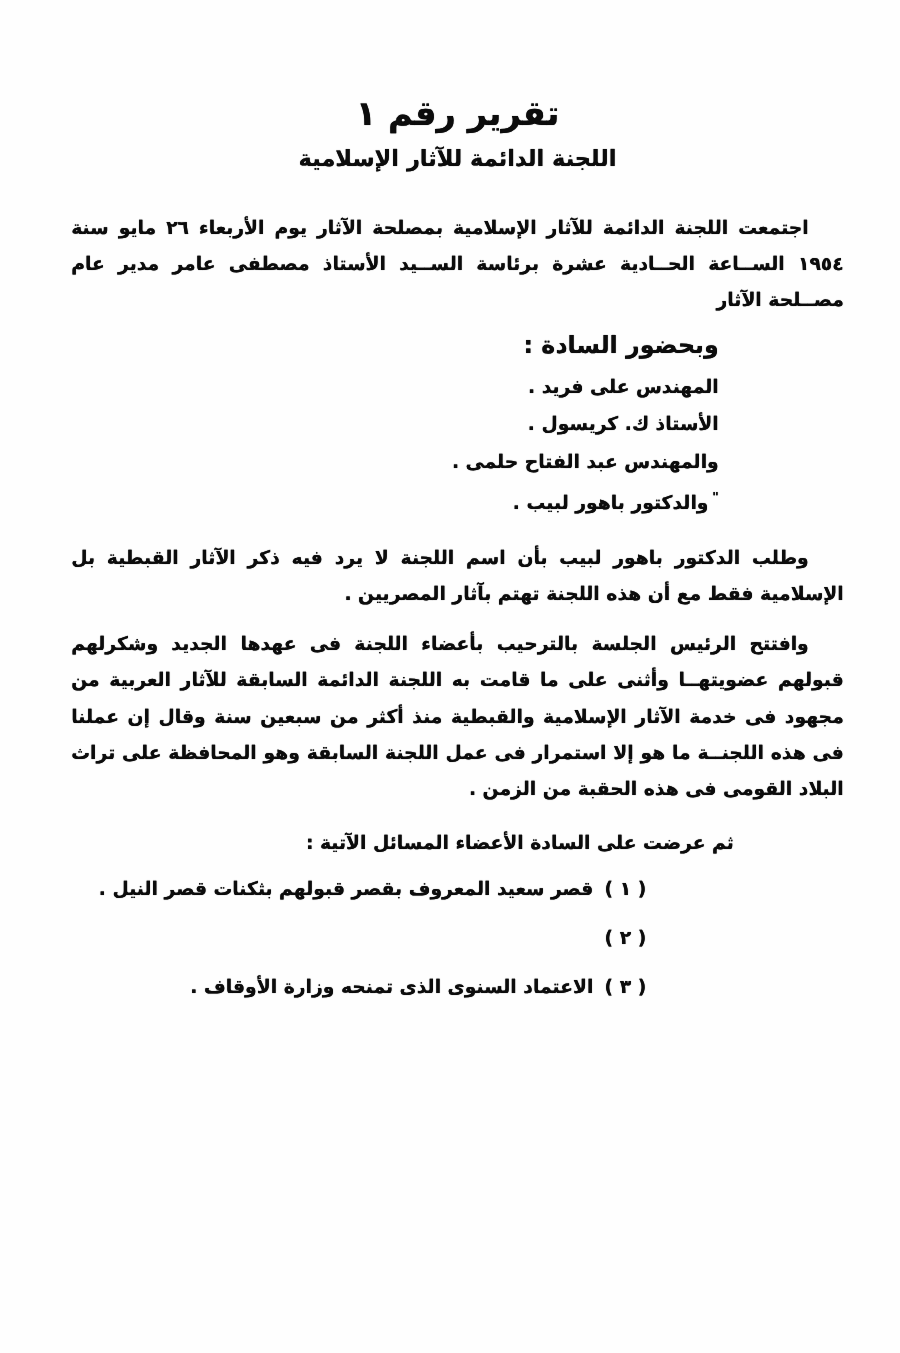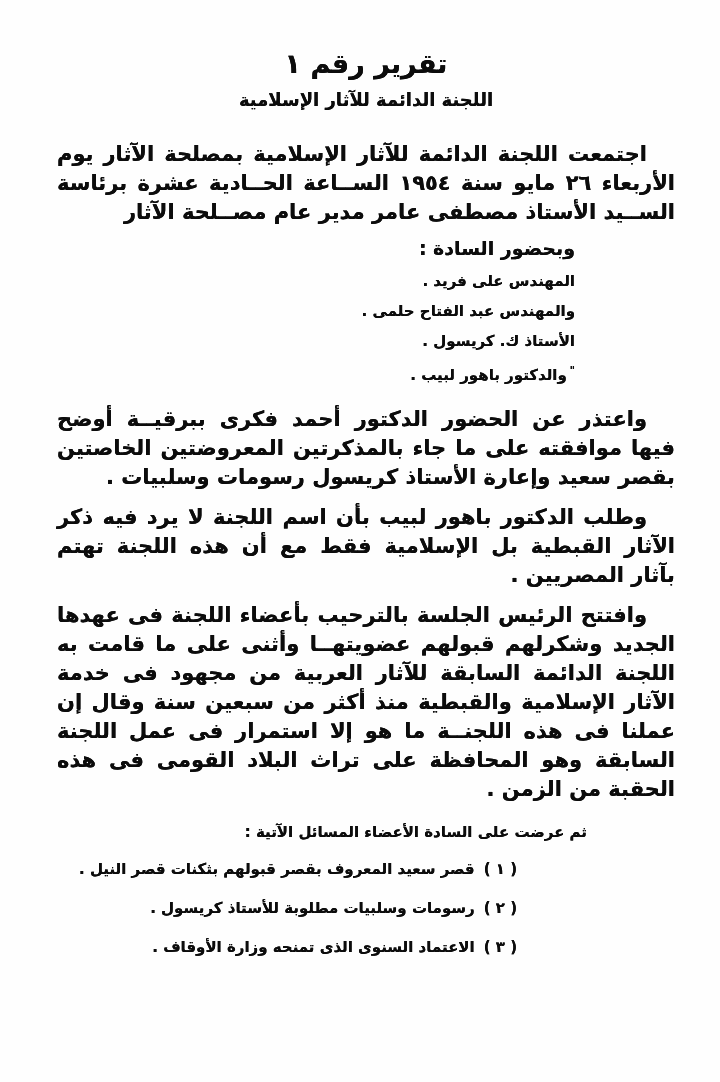--- a/index.html
+++ b/index.html
@@ -8,40 +8,40 @@
   }
   html,body{margin:0;padding:0;}
   body{
     width:720px;height:1082px;
     background:var(--paper);
     overflow:hidden;
   }
   .page{
     box-sizing:border-box;
     width:720px;height:878px;
-    padding:48px 45px 0 57px;
+    padding:76px 45px 0 57px;
     direction:rtl;
     font-family:"DejaVu Sans", sans-serif;
     font-weight:700;
     color:var(--ink);
     text-shadow:0 0 .6px currentColor;
   }
   .title{
     font-size:27px;
     text-align:center;
     margin:0 0 10px 0;
     letter-spacing:.5px;
   }
   .subtitle{
     font-size:18px;
     text-align:center;
     margin:0 0 30px 0;
   }
   .para{
-    font-size:21px;
+    font-size:15px;
     line-height:29px;
     text-align:justify;
     margin:0 0 11px 0;
   }
   .indent{text-indent:28px;}
   .lead-line{
     font-size:19px;
     line-height:21px;
     margin:0 100px 12px 0;
   }
@@ -86,47 +86,45 @@
 
   <p class="para indent">اجتمعت اللجنة الدائمة للآثار الإسلامية بمصلحة الآثار يوم الأربعاء ٢٦ مايو سنة ١٩٥٤ الســاعة الحــادية عشرة برئاسة الســيد الأستاذ مصطفى عامر مدير عام مصــلحة الآثار</p>
 
   <p class="lead-line">وبحضور السادة :</p>
 
   <ul class="attendees">
     <li>
       <span>المهندس على فريد .</span>
     </li>
     <li>
-      <span>والمهندس عبد الفتاح حلمى .</span>
+      <span>الأستاذ ك. كريسول .</span>
     </li>
     <li>
-      <span>الأستاذ ك. كريسول .</span>
+      <span>والمهندس عبد الفتاح حلمى .</span>
     </li>
     <li>
       <span class="footnote-mark">"</span><span>والدكتور باهور لبيب .</span>
     </li>
   </ul>
 
-  <p class="para indent">واعتذر عن الحضور الدكتور أحمد فكرى ببرقيــة أوضح فيها موافقته على ما جاء بالمذكرتين المعروضتين الخاصتين بقصر سعيد وإعارة الأستاذ كريسول رسومات وسلبيات .</p>
 
   <p class="para indent">وطلب الدكتور باهور لبيب بأن اسم اللجنة لا يرد فيه ذكر الآثار القبطية بل الإسلامية فقط مع أن هذه اللجنة تهتم بآثار المصريين .</p>
 
   <p class="para indent">وافتتح الرئيس الجلسة بالترحيب بأعضاء اللجنة فى عهدها الجديد وشكرلهم قبولهم عضويتهــا وأثنى على ما قامت به اللجنة الدائمة السابقة للآثار العربية من مجهود فى خدمة الآثار الإسلامية والقبطية منذ أكثر من سبعين سنة وقال إن عملنا فى هذه اللجنــة ما هو إلا استمرار فى عمل اللجنة السابقة وهو المحافظة على تراث البلاد القومى فى هذه الحقبة من الزمن .</p>
 
 
   <p class="agenda-intro">ثم عرضت على السادة الأعضاء المسائل الآتية :</p>
 
   <div class="agenda">
     <div class="agenda-item">
       <span class="num">( ١ )</span>
       <span class="txt">قصر سعيد المعروف بقصر قبولهم بثكنات قصر النيل .</span>
     </div>
     <div class="agenda-item">
       <span class="num">( ٢ )</span>
-      <span class="txt">رسومات وسلبيات مطلوبة للأستاذ كريسول .</span>
     </div>
     <div class="agenda-item">
       <span class="num">( ٣ )</span>
       <span class="txt">الاعتماد السنوى الذى تمنحه وزارة الأوقاف .</span>
     </div>
   </div>
 
 </div>
 
 </body></html>

